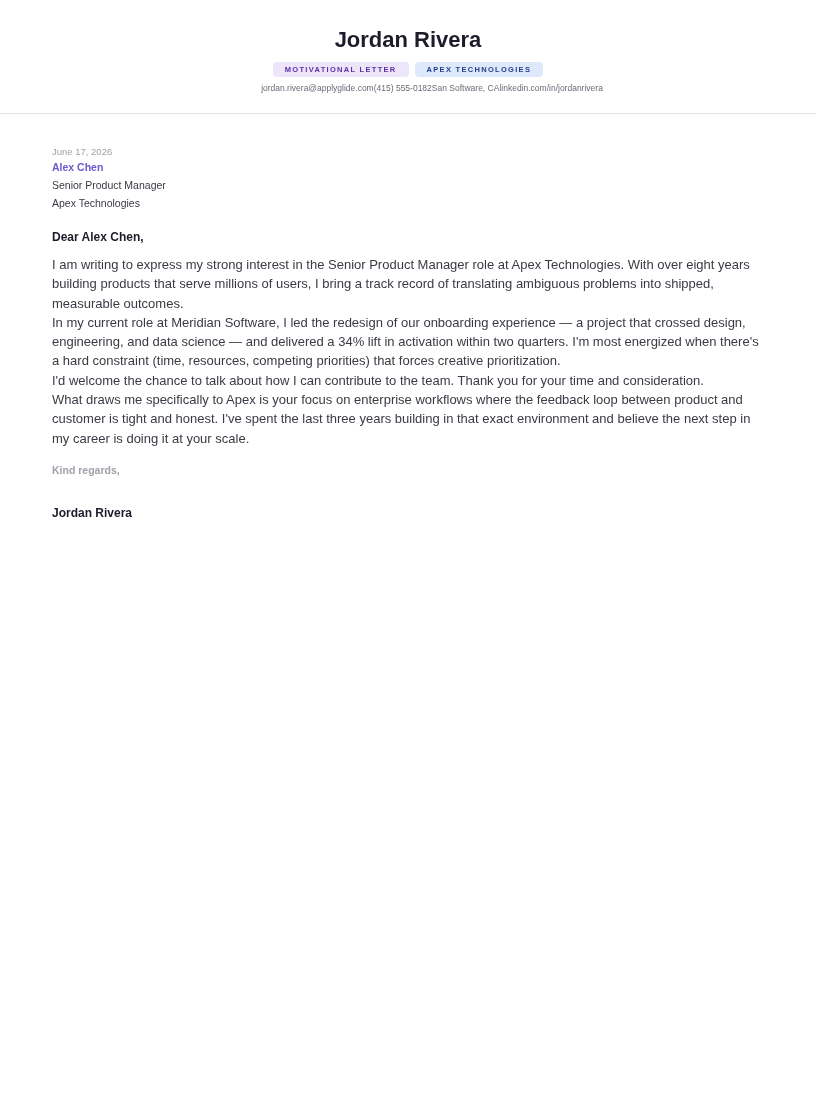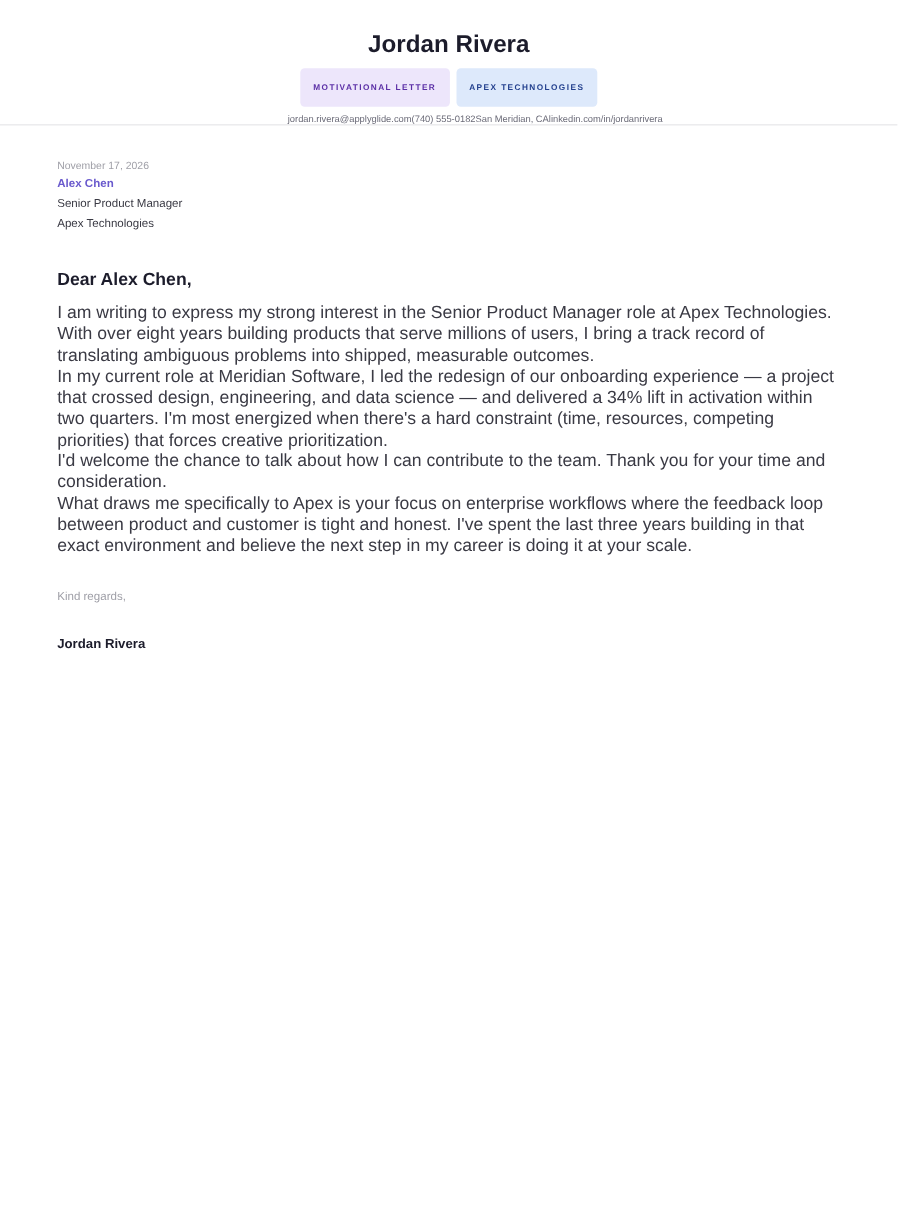--- a/index.html
+++ b/index.html
@@ -4,56 +4,56 @@
   <style>
     html, body { margin: 0; padding: 0; background: #ffffff; }
     body {
       width: 816px; height: 1100px; position: relative; overflow: hidden;
       font-family: "Liberation Sans", sans-serif; color: #1f1f2e;
     }
     .header { text-align: center; padding-top: 27px; height: 86px; border-bottom: 1px solid #e4e4e7; }
     .name { font-size: 22px; font-weight: bold; color: #1c1c2b; line-height: 26px; margin: 0; }
     .tags { margin-top: 9px; display: flex; justify-content: center; gap: 6px; }
     .tag {
-      font-size: 7.5px; font-weight: bold; letter-spacing: 1.3px; padding: 13px 12px;
+      font-size: 7.5px; font-weight: bold; letter-spacing: 1.3px; padding: 3px 12px;
       border-radius: 4px; line-height: 9px; text-transform: uppercase;
     }
     .tag-purple { background: #ede6fb; color: #5b2fa6; }
     .tag-blue { background: #dde9fb; color: #23408e; }
     .contacts { margin-top: 6px; display: flex; justify-content: center; gap: 0; font-size: 8.5px; color: #6b6b78; padding-left: 48px; }
     .main { padding: 32px 52px 0 52px; }
     .date { font-size: 9.5px; color: #a0a0a8; line-height: 12px; }
     .recipient { font-size: 10.5px; line-height: 18px; color: #3a3a44; }
     .recipient .rname { color: #6a5acd; font-weight: bold; }
-    .salutation { margin-top: 34px; font-size: 16px; font-weight: bold; color: #1c1c2b; }
-    .para { font-size: 16px; line-height: 19.3px; color: #3a3a44; margin: 0; }
+    .salutation { margin-top: 18px; font-size: 12px; font-weight: bold; color: #1c1c2b; }
+    .para { font-size: 13px; line-height: 19.3px; color: #3a3a44; margin: 0; }
     .para-block { margin-top: 11px; }
     .para-block .para + .para { margin-top: 0; }
-    .closing { margin-top: 29px; font-size: 10.5px; color: #a0a0a8; }
+    .closing { margin-top: 16px; font-size: 10.5px; color: #a0a0a8; font-weight: bold; }
     .signature { margin-top: 30px; font-size: 12px; font-weight: bold; color: #1c1c2b; }
   </style>
 </head>
 <body>
 
 <header class="header">
   <h1 class="name">Jordan Rivera</h1>
   <div class="tags">
     <span class="tag tag-purple">Motivational Letter</span>
     <span class="tag tag-blue">Apex Technologies</span>
   </div>
   <div class="contacts">
     <span>jordan.rivera@applyglide.com</span>
-    <span>(740) 555-0182</span>
-    <span>San Meridian, CA</span>
+    <span>(415) 555-0182</span>
+    <span>San Software, CA</span>
     <span>linkedin.com/in/jordanrivera</span>
   </div>
 </header>
 
 <main class="main">
-  <div class="date">November 17, 2026</div>
+  <div class="date">June 17, 2026</div>
   <div class="recipient">
     <div class="rname">Alex Chen</div>
     <div>Senior Product Manager</div>
     <div>Apex Technologies</div>
   </div>
   <div class="salutation">Dear Alex Chen,</div>
   <div class="para-block">
     <p class="para">I am writing to express my strong interest in the Senior Product Manager role at Apex Technologies. With over eight years building products that serve millions of users, I bring a track record of translating ambiguous problems into shipped, measurable outcomes.</p>
     <p class="para">In my current role at Meridian Software, I led the redesign of our onboarding experience — a project that crossed design, engineering, and data science — and delivered a 34% lift in activation within two quarters. I'm most energized when there's a hard constraint (time, resources, competing priorities) that forces creative prioritization.</p>
     <p class="para">I'd welcome the chance to talk about how I can contribute to the team. Thank you for your time and consideration.</p>

